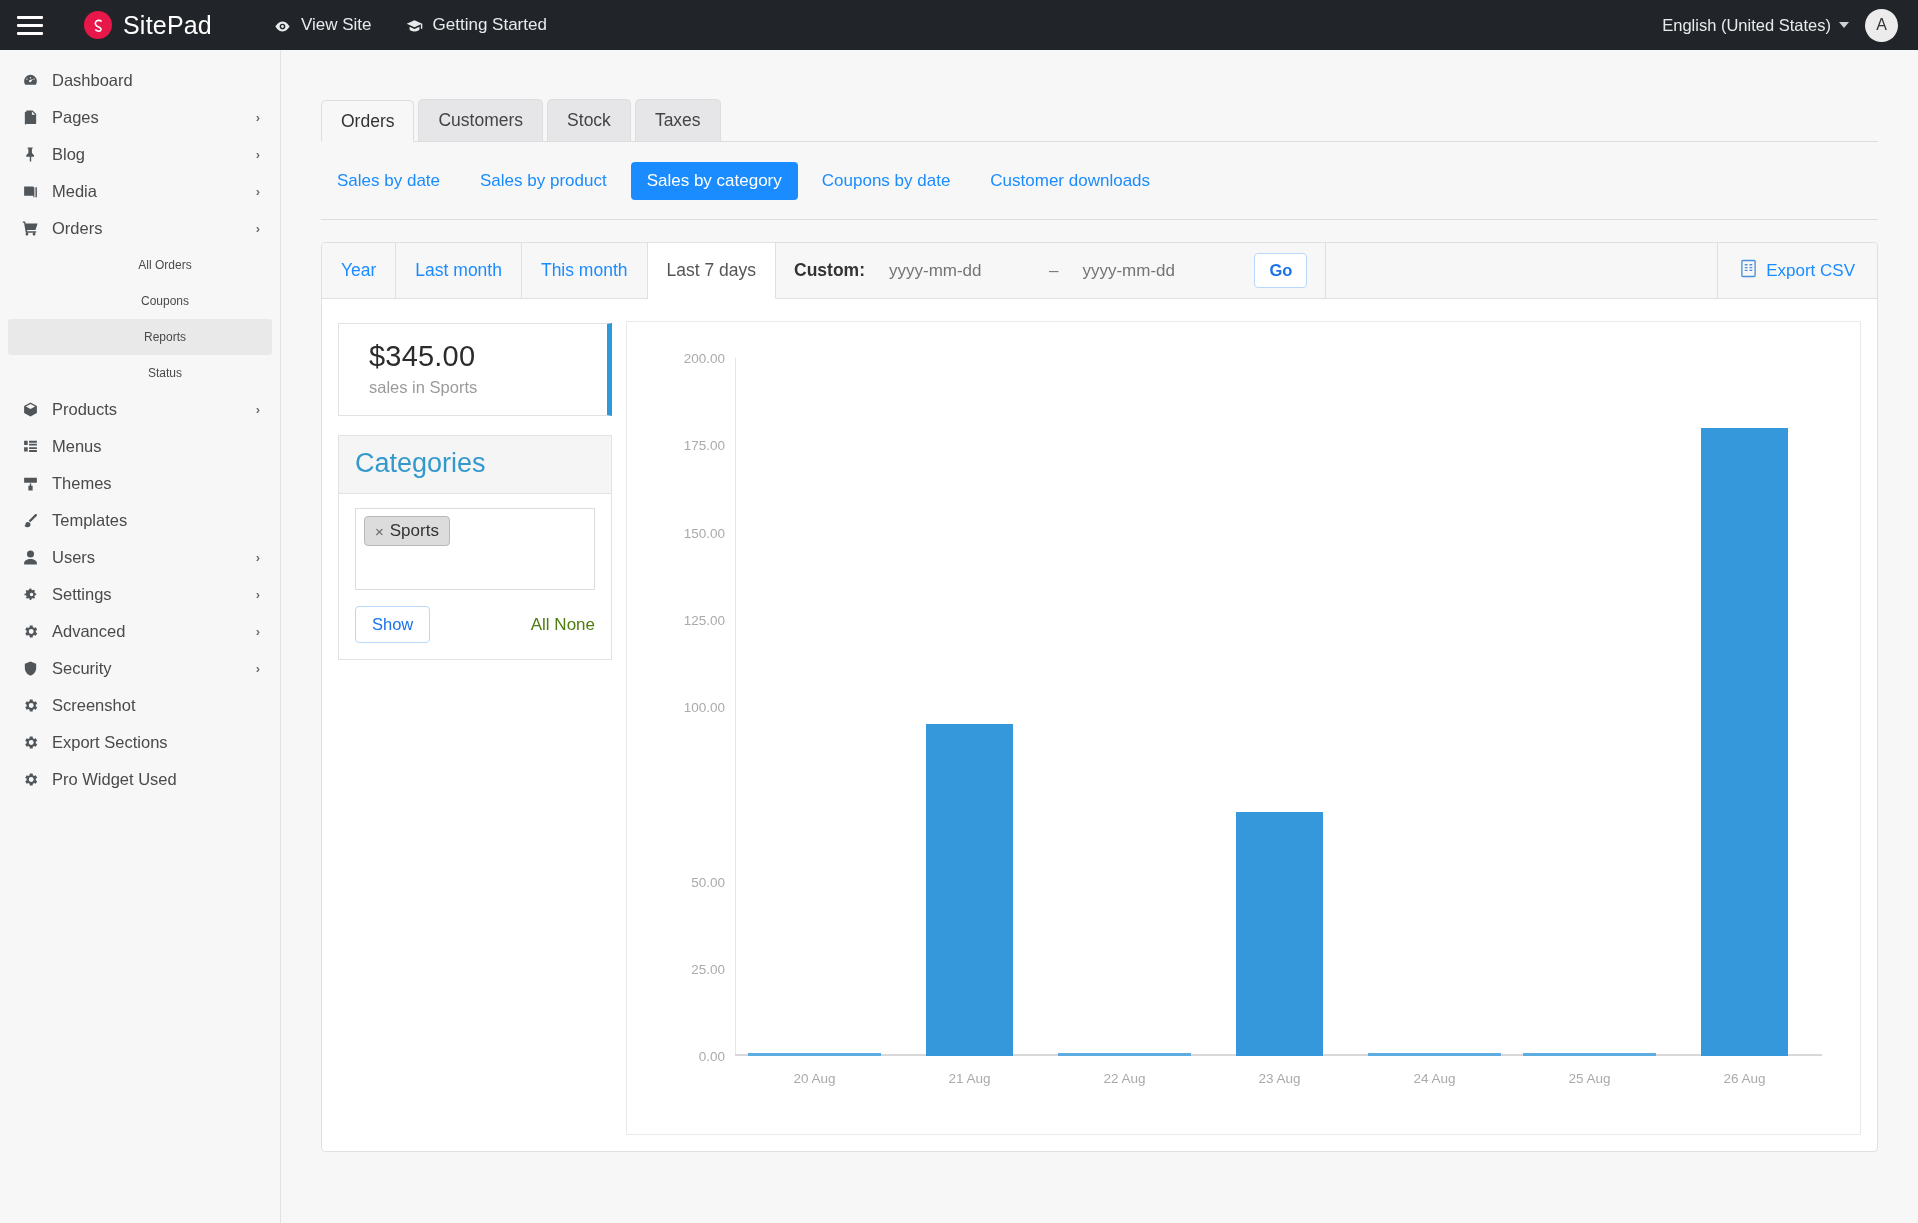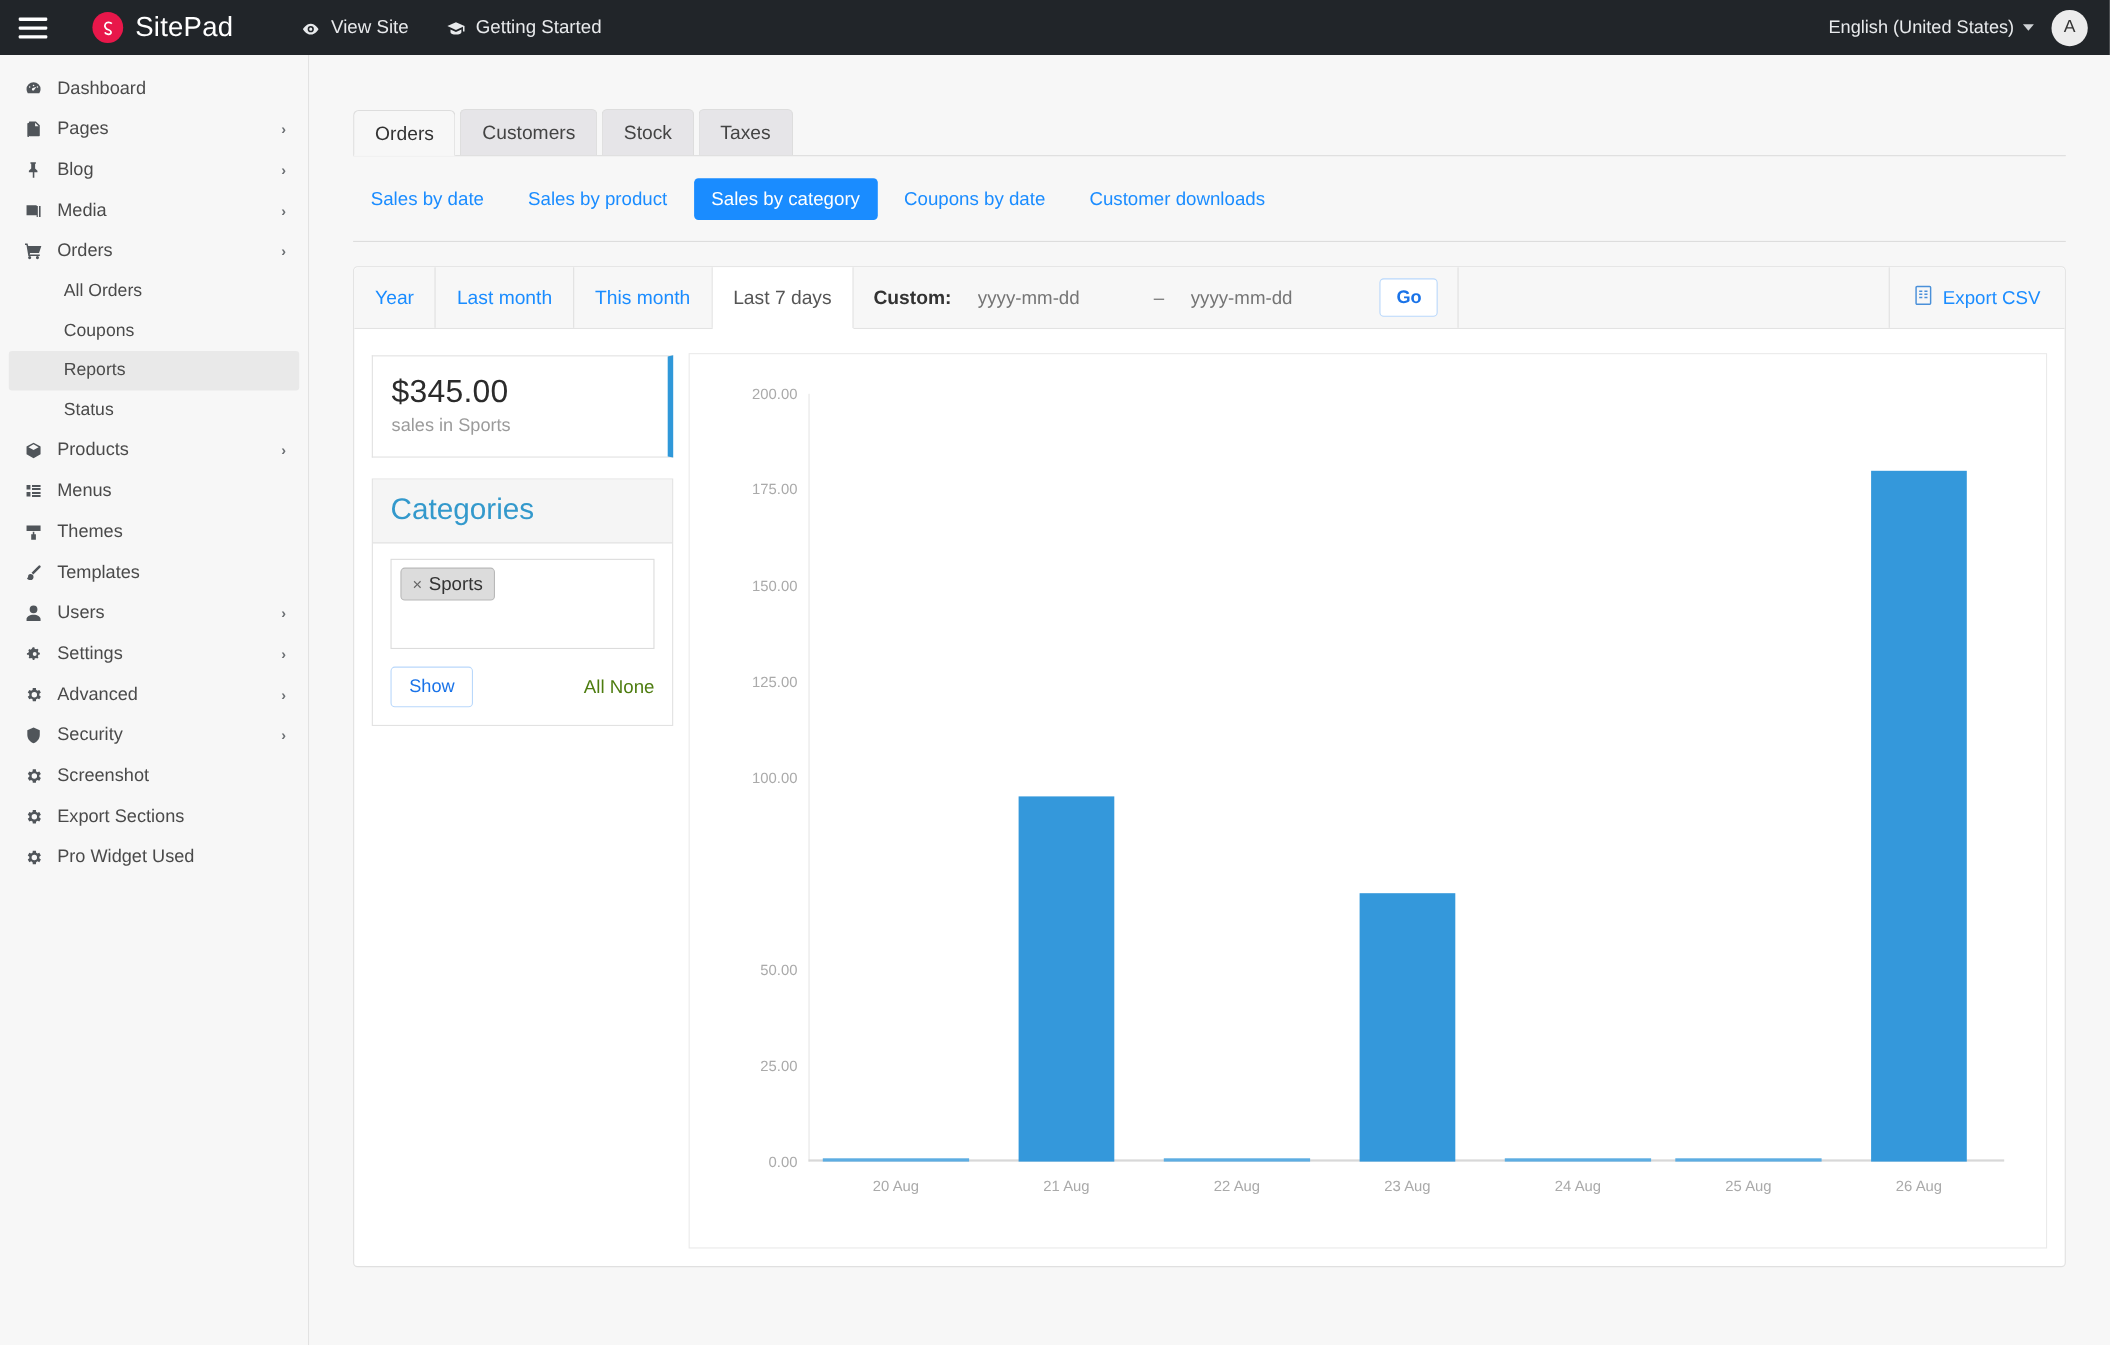--- a/index.html
+++ b/index.html
@@ -39,21 +39,21 @@
     position:absolute; top:50px; left:0; width:281px; height:1173px;
     background:#f7f7f7; border-right:1px solid #e2e2e2; padding-top:12px;
     overflow:hidden;
   }
   .nav-item { display:flex; align-items:center; height:37px; padding:0 20px 0 22px;
       color:#4a4a4a; font-size:16.5px; cursor:pointer; position:relative;}
   .nav-item .ico { width:30px; display:flex; align-items:center; color:#50555a; font-size:15px;}
   .nav-item .lbl { flex:1; }
   .nav-item .chev { color:#6b6f73; font-size:13px; font-weight:bold; }
   .nav-sub { display:flex; align-items:center; height:36px; padding-left:50px;
-      font-size:16px; color:#4a4a4a; cursor:pointer; margin:0 8px; border-radius:3px;}
+      font-size:12px; color:#4a4a4a; cursor:pointer; margin:0 8px; border-radius:3px;justify-content:center;}
   .nav-sub.active { background:#e9e9e9; }
   svg.i { width:17px; height:17px; fill:#50555a; display:block;}
 
   
   #main { position:absolute; top:50px; left:281px; width:1637px; height:1173px; background:#f7f7f7;
      padding:46px 40px 0 40px; }
 
   
   .tabs-row { display:flex; align-items:flex-end; border-bottom:1px solid #ddd; height:46px;}
   .tab { height:42px; padding:0 19px; display:flex; align-items:center; font-size:17.5px;
@@ -83,21 +83,21 @@
   .gobtn { margin-left:12px; background:#fff; border:1px solid #b9d8fb; color:#1a73e8;
      font-size:16.5px; border-radius:4px; padding:7px 14px; cursor:pointer;
      font-family:"Liberation Sans",sans-serif; font-weight:bold;}
   .export { margin-left:auto; display:flex; align-items:center; gap:9px; padding:0 22px;
      border-left:1px solid #e0e0e0; color:#1a8cff; font-size:17px; cursor:pointer;}
 
   .panel-body { flex:1; display:flex; padding:10px 0 0 0;}
   .leftcol { width:290px; padding:14px 0 0 16px; }
 
   .sales-card { border:1px solid #e2e2e2; border-right:5px solid #2f98d9; background:#fff;
-     padding:16px 18px 18px 17px; position:relative;}
+     padding:16px 18px 18px 30px; position:relative;}
   .sales-amt { font-size:29px; color:#2b2b2b; letter-spacing:.2px;}
   .sales-sub { font-size:16.5px; color:#9b9b9b; margin-top:5px;}
 
   .cat-card { margin-top:19px; border:1px solid #e2e2e2; background:#fff;}
   .cat-head { background:#f5f5f5; border-bottom:1px solid #e2e2e2; padding:12px 16px 14px 16px;}
   .cat-title { font-size:27px; color:#3399cc; font-weight:normal;}
   .cat-body { padding:14px 16px 16px 16px;}
   .multi { border:1px solid #dcdcdc; height:82px; padding:7px 8px; background:#fff;}
   .chip { display:inline-flex; align-items:center; gap:6px; background:#dcdcdc;
      border:1px solid #b8b8b8; border-radius:4px; padding:4px 10px; font-size:17px; color:#333;}

